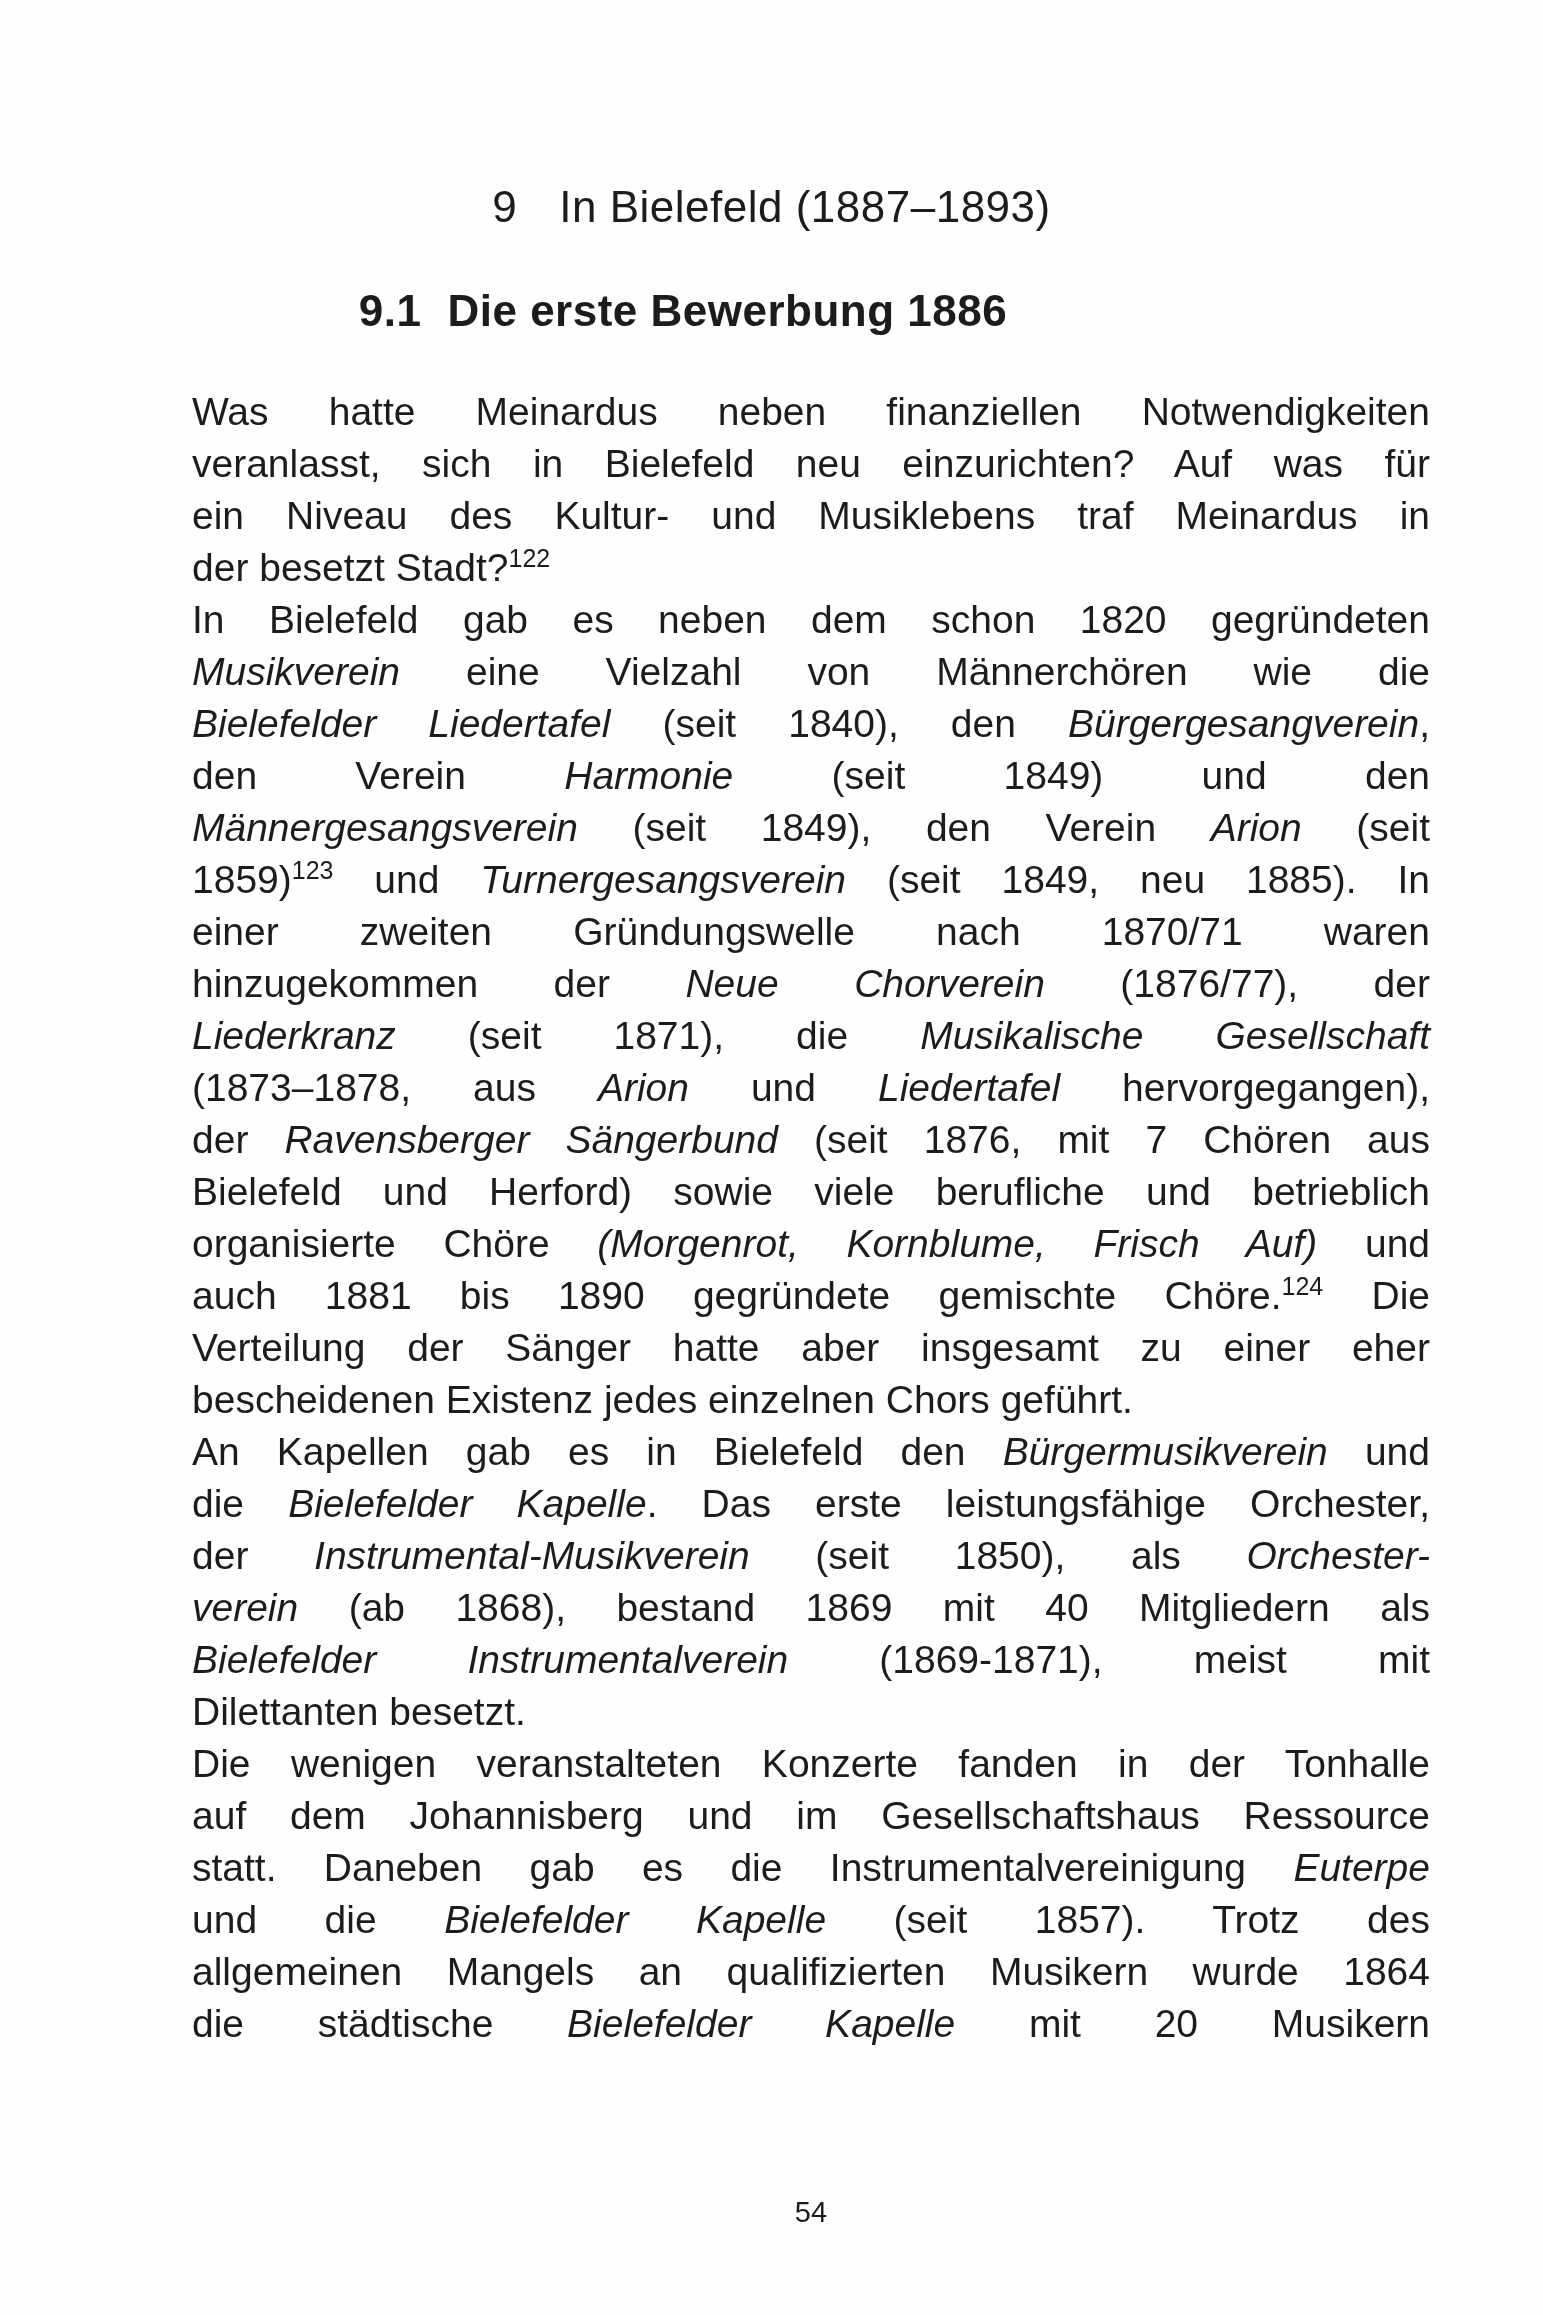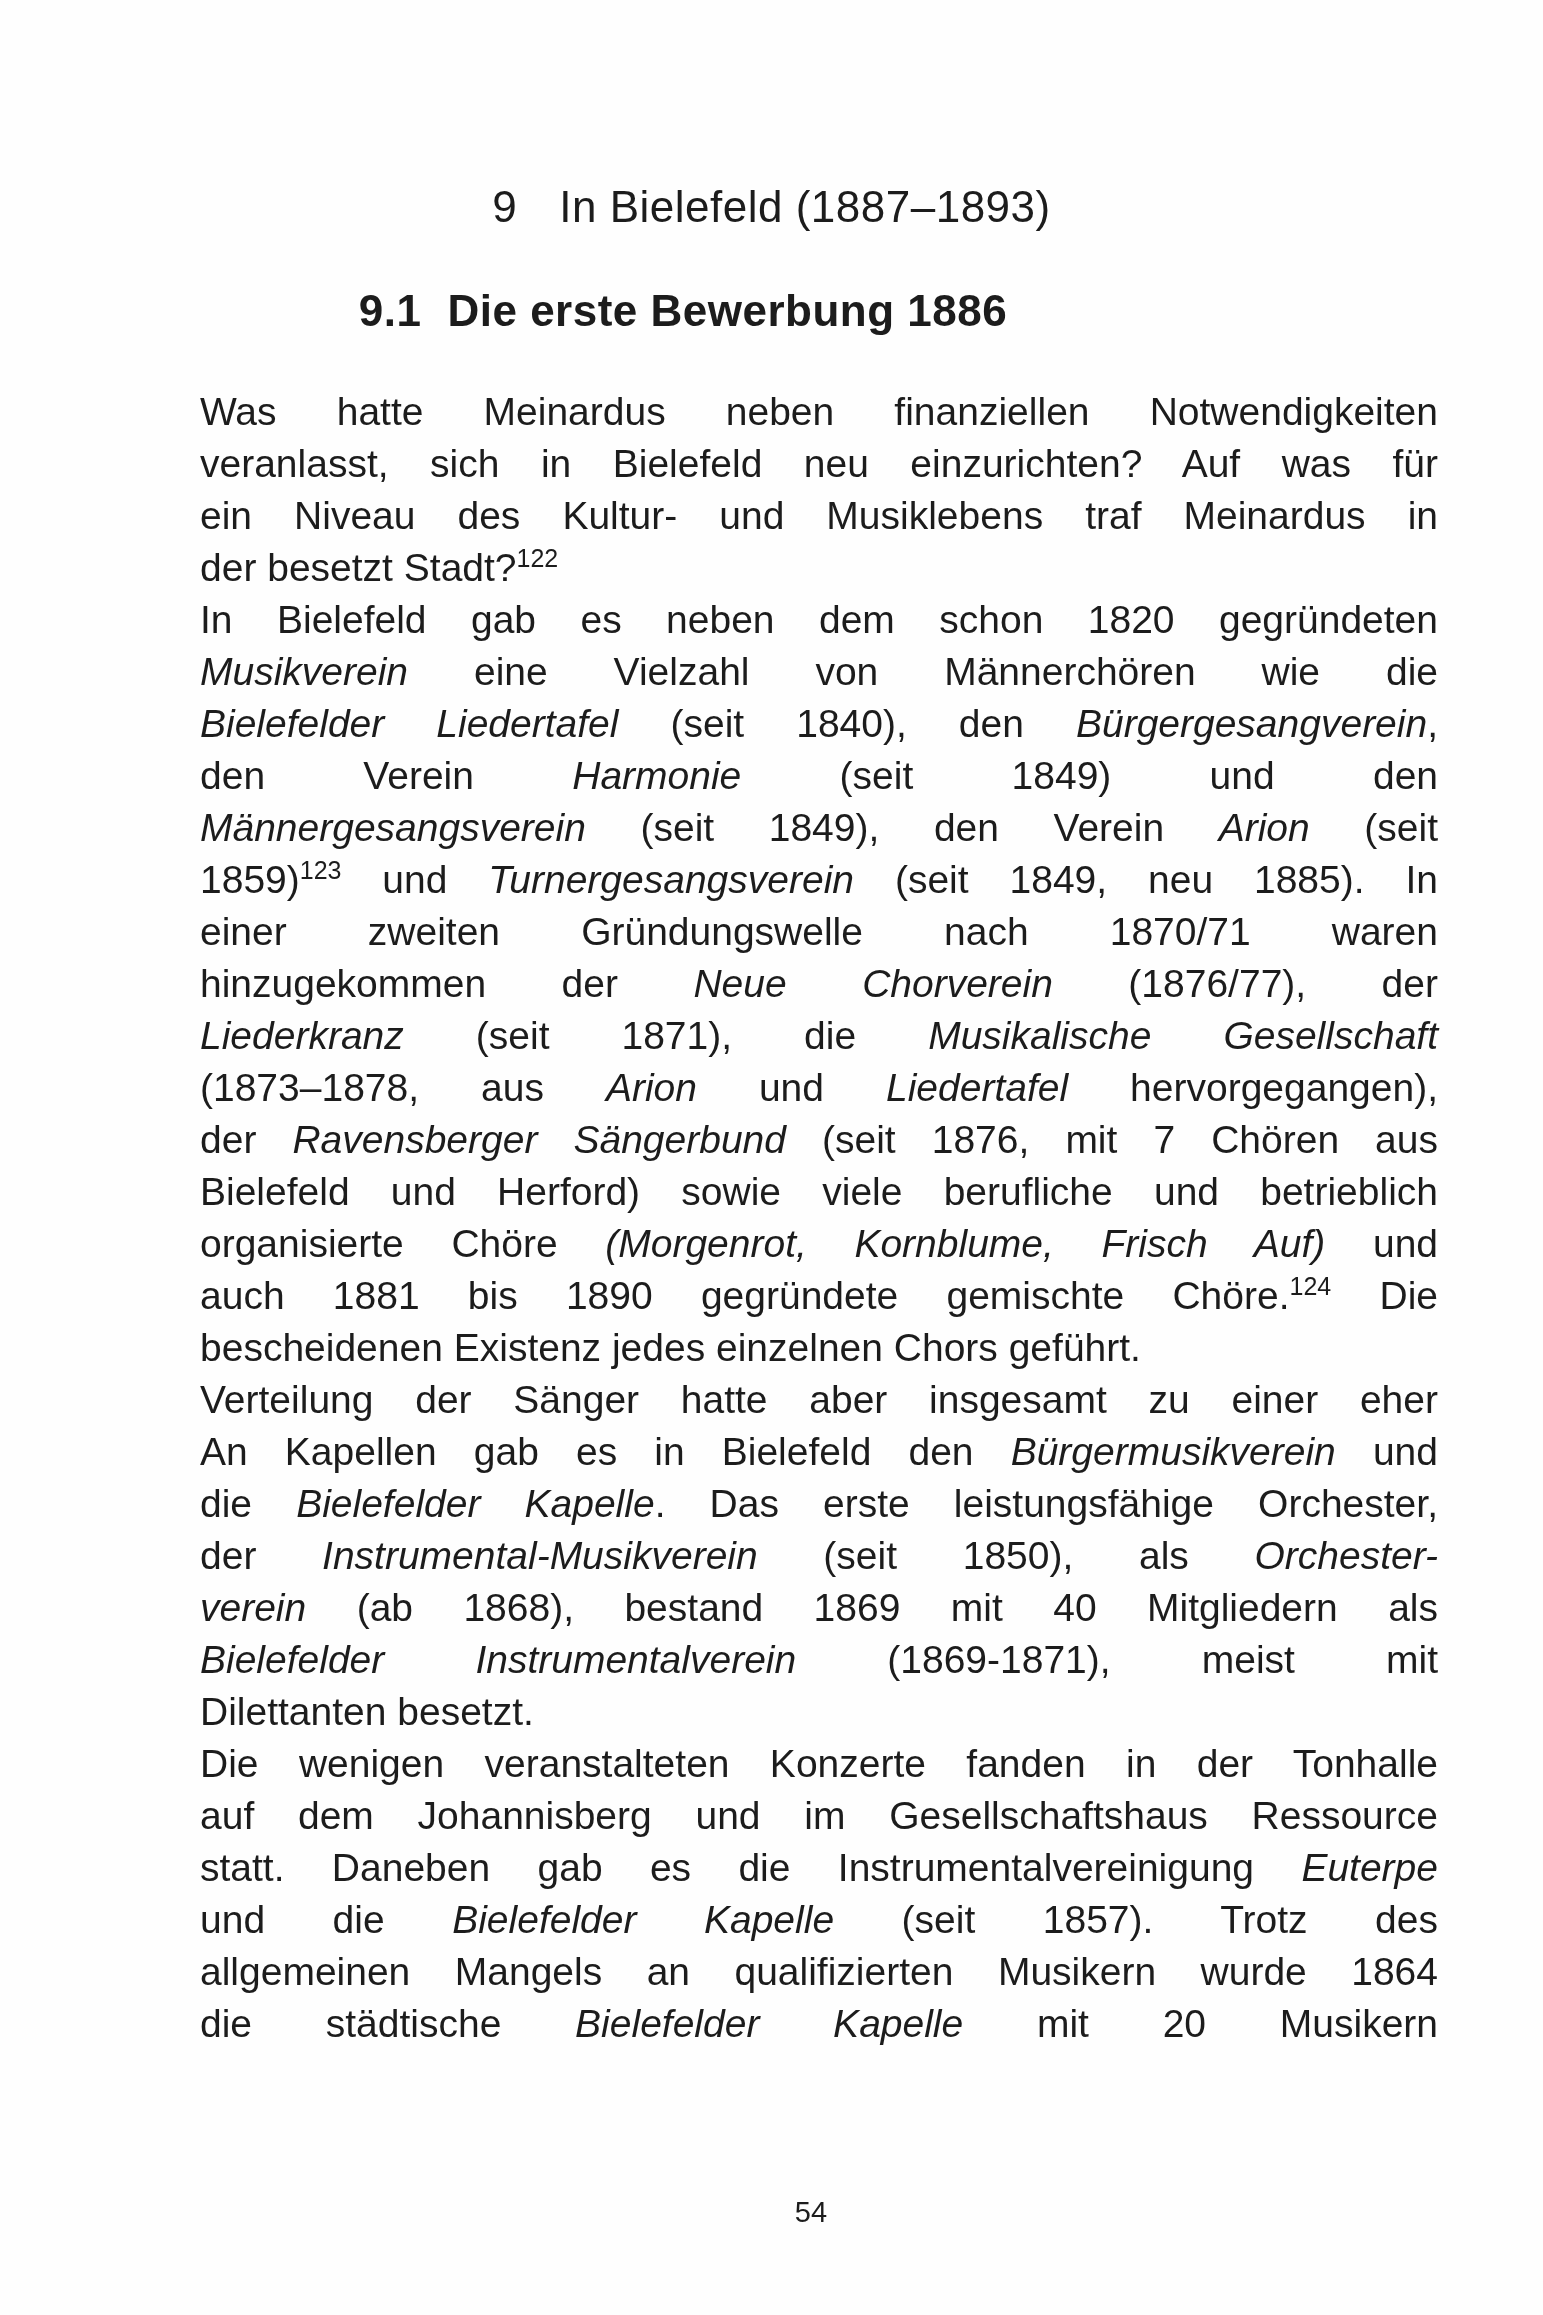--- a/index.html
+++ b/index.html
@@ -46,21 +46,20 @@
   .subheading .num {
     margin-right: 26px;
   }
   .textblock {
     position: absolute;
     top: 386px;
     left: 192px;
     width: 1238px;
     font-size: 39px;
     line-height: 52px;
-    margin-left: 8px;
   }
   .paragraph { margin: 0; }
   .line {
     height: 52px;
     text-align: left;
   }
   .line.just {
     text-align: justify;
     text-align-last: justify;
   }
@@ -107,22 +106,22 @@
         <div class="line just"><span class="it">Männergesangsverein</span><span> (seit 1849), den Verein </span><span class="it">Arion</span><span> (seit</span></div>
         <div class="line just"><span>1859)</span><span class="sup">123</span><span> und </span><span class="it">Turnergesangsverein</span><span> (seit 1849, neu 1885). In</span></div>
         <div class="line just"><span>einer zweiten Gründungswelle nach 1870/71 waren</span></div>
         <div class="line just"><span>hinzugekommen der </span><span class="it">Neue Chorverein</span><span> (1876/77), der</span></div>
         <div class="line just"><span class="it">Liederkranz</span><span> (seit 1871), die </span><span class="it">Musikalische Gesellschaft</span></div>
         <div class="line just"><span>(1873–1878, aus </span><span class="it">Arion</span><span> und </span><span class="it">Liedertafel</span><span> hervorgegangen),</span></div>
         <div class="line just"><span>der </span><span class="it">Ravensberger Sängerbund</span><span> (seit 1876, mit 7 Chören aus</span></div>
         <div class="line just"><span>Bielefeld und Herford) sowie viele berufliche und betrieblich</span></div>
         <div class="line just"><span>organisierte Chöre </span><span class="it">(Morgenrot, Kornblume, Frisch Auf)</span><span> und</span></div>
         <div class="line just"><span>auch 1881 bis 1890 gegründete gemischte Chöre.</span><span class="sup">124</span><span> Die</span></div>
+        <div class="line just"><span>Verteilung der Sänger hatte aber insgesamt zu einer eher</span></div>
         <div class="line"><span>bescheidenen Existenz jedes einzelnen Chors geführt.</span></div>
-        <div class="line just"><span>Verteilung der Sänger hatte aber insgesamt zu einer eher</span></div>
       </div>
       <div class="paragraph">
         <div class="line just"><span>An Kapellen gab es in Bielefeld den </span><span class="it">Bürgermusikverein</span><span> und</span></div>
         <div class="line just"><span>die </span><span class="it">Bielefelder Kapelle</span><span>. Das erste leistungsfähige Orchester,</span></div>
         <div class="line just"><span>der </span><span class="it">Instrumental-Musikverein</span><span> (seit 1850), als </span><span class="it">Orchester-</span></div>
         <div class="line just"><span class="it">verein</span><span> (ab 1868), bestand 1869 mit 40 Mitgliedern als</span></div>
         <div class="line just"><span class="it">Bielefelder Instrumentalverein</span><span> (1869-1871), meist mit</span></div>
         <div class="line"><span>Dilettanten besetzt.</span></div>
       </div>
       <div class="paragraph">

